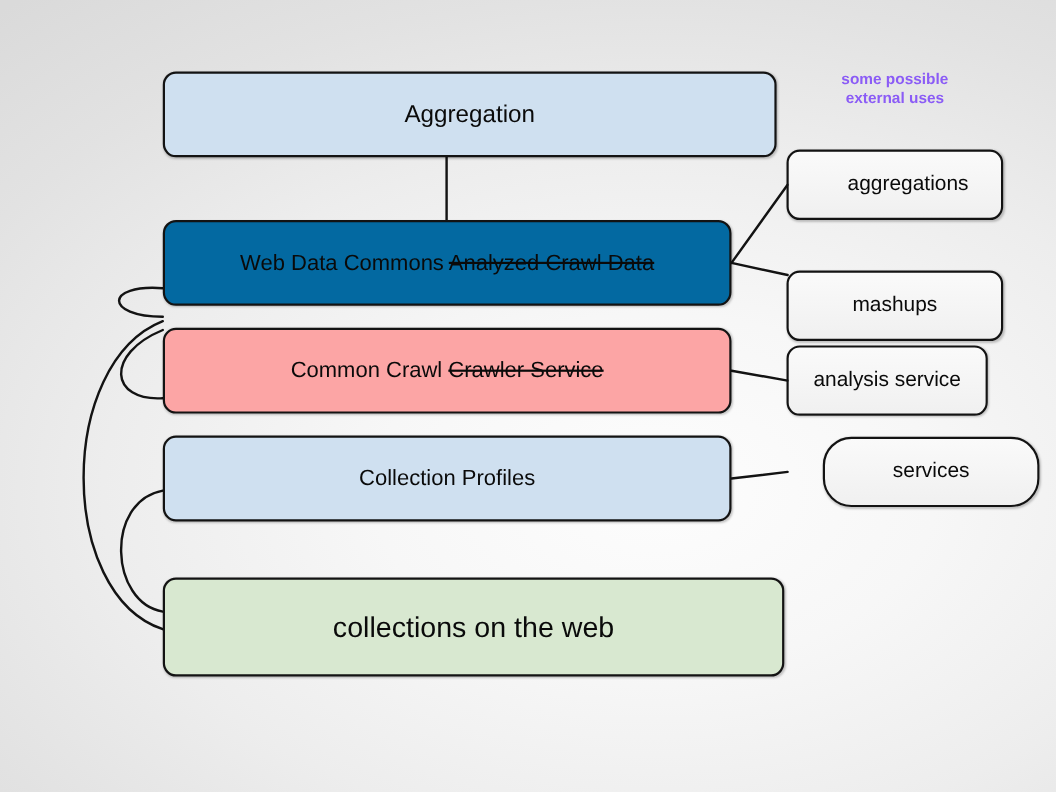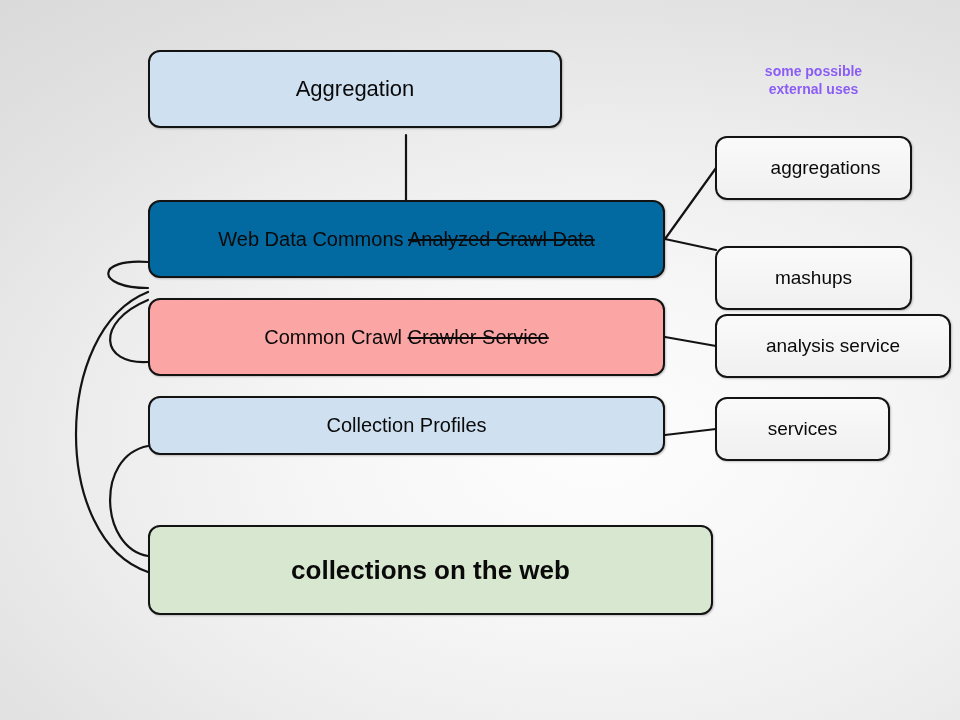--- a/index.html
+++ b/index.html
@@ -74,47 +74,47 @@
         <path d="M 665 337 L 716 346"></path>
         <path d="M 665 435 L 716 429"></path>
         <path d="M 148 262 C 95 258 95 288 148 288"></path>
         <path d="M 148 300 C 95 322 100 365 148 362"></path>
         <path d="M 148 446 C 95 456 100 548 148 556"></path>
         <path d="M 148 292 C 52 330 52 540 148 572"></path>
       </g>
   </svg>
 
   <div id="nodes-stack">
-      <div class="node" style="left: 148px; top: 50px; width: 414px; height: 78px; background: rgb(207, 224, 240); font-size: 22px;">
+      <div class="node" style="left: 148px; top: 65px; width: 558px; height: 78px; background: rgb(207, 224, 240); font-size: 22px;">
         <span class="txt"><span>Aggregation</span></span>
       </div>
       <div class="node" style="left: 148px; top: 200px; width: 517px; height: 78px; background: #0369a1; font-size: 20px;">
         <span class="txt"><span>Web Data Commons </span><span class="strike">Analyzed Crawl Data</span></span>
       </div>
       <div class="node" style="left: 148px; top: 298px; width: 517px; height: 78px; background: #fca5a5; font-size: 20px;">
         <span class="txt"><span>Common Crawl  </span><span class="strike"> Crawler Service</span></span>
       </div>
-      <div class="node" style="left: 148px; top: 396px; width: 517px; height: 59px; background: rgb(207, 224, 240); font-size: 20px;">
+      <div class="node" style="left: 148px; top: 396px; width: 517px; height: 78px; background: rgb(207, 224, 240); font-size: 20px;">
         <span class="txt"><span>Collection Profiles</span></span>
       </div>
-      <div class="node" style="left: 148px; top: 525px; width: 565px; height: 90px; background: rgb(216, 232, 208); font-size: 26px; font-weight: bold;">
+      <div class="node" style="left: 148px; top: 525px; width: 565px; height: 90px; background: rgb(216, 232, 208); font-size: 26px;">
         <span class="txt"><span>collections on the web</span></span>
       </div>
     </div>
   <div id="nodes-external">
       <div class="node ext-node" style="left: 715px; top: 136px; width: 197px; height: 64px; padding-left: 24px;">
         <span class="txt">aggregations</span>
       </div>
       <div class="node ext-node" style="left: 715px; top: 218px; width: 197px; height: 64px; margin-top: 28px;">
         <span class="txt">mashups</span>
       </div>
-      <div class="node ext-node" style="left: 715px; top: 314px; width: 236px; height: 64px;">
+      <div class="node ext-node" style="left: 715px; top: 314px; width: 183px; height: 64px;">
         <span class="txt">analysis service</span>
       </div>
-      <div class="node ext-node" style="left: 715px; top: 397px; width: 175px; height: 64px;">
+      <div class="node ext-node" style="left: 748px; top: 397px; width: 197px; height: 64px; border-radius: 26px;">
         <span class="txt">services</span>
       </div>
     </div>
 
   <div class="cap-label" id="ext-caption" style="left:715px; top:63px; width:197px;">some possible
 external uses</div>
 
 </div>
 
 </body></html>

